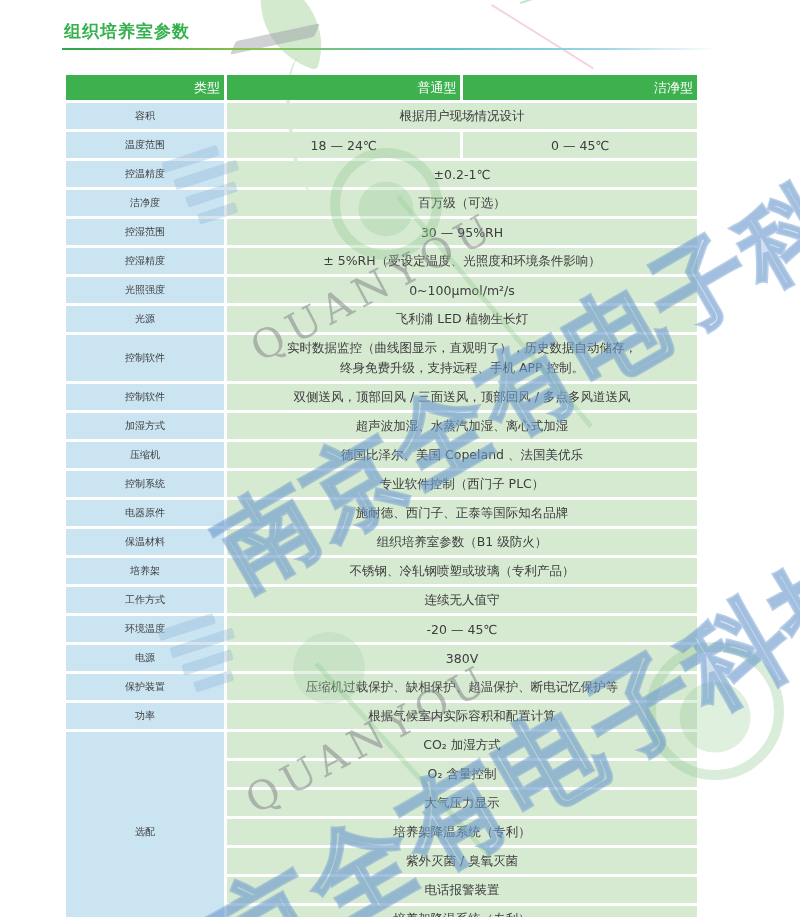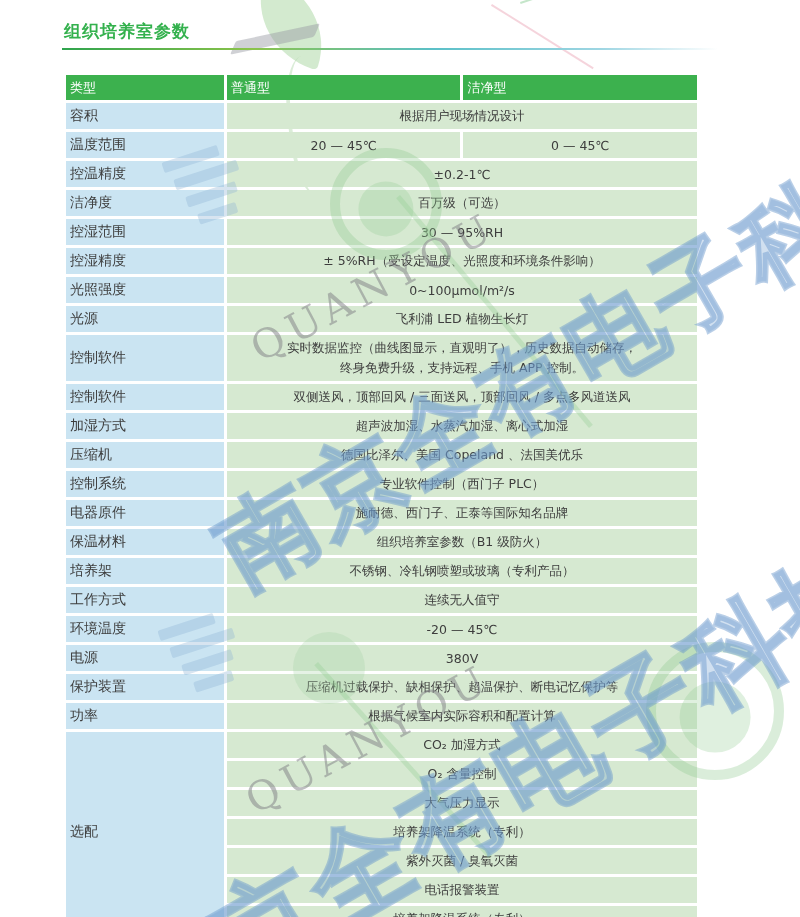--- a/index.html
+++ b/index.html
@@ -17,25 +17,25 @@
     position:absolute;left:62px;top:48px;width:676px;height:2px;z-index:3;
     background:linear-gradient(90deg,#2fa44e 0%,#8bc34a 28%,#5bc0c8 55%,#9fd6e3 80%,rgba(255,255,255,0) 97%);
   }
   
   table.params{
     position:absolute;left:63px;top:72px;width:637px;z-index:2;
     border-collapse:separate;border-spacing:3px;table-layout:fixed;
   }
   th.header-cell{
     background:var(--header-green,#3cb14e);color:#fff;font-weight:normal;
-    height:23px;font-size:13px;text-align:left;padding:1px 4px;
+    height:23px;font-size:13px;text-align:right;padding:1px 4px;
   }
   td.label-cell{
-    background:var(--label-blue,#cae4f2);text-align:left;vertical-align:middle;
-    height:24px;font-size:14px;padding:1px 4px;
+    background:var(--label-blue,#cae4f2);text-align:center;vertical-align:middle;
+    height:24px;font-size:10px;padding:1px 4px;
   }
   td.value-cell{
     background:var(--value-green,#d6e9d1);text-align:center;vertical-align:middle;
     height:24px;font-size:12.5px;padding:1px 18px;
   }
   td.value-cell.tall{height:44px;margin-left:26px;}
   td.value-cell.tall div{line-height:20px;}
   
   .wm-layer{position:absolute;inset:0;pointer-events:none;z-index:5;}
   .wm-cn{
@@ -121,21 +121,21 @@
         <th class="header-cell">洁净型</th>
       </tr>
     </thead>
     <tbody>
         <tr>
           <td class="label-cell">容积</td>
           <td class="value-cell" colspan="2">根据用户现场情况设计</td>
         </tr>
         <tr>
           <td class="label-cell">温度范围</td>
-          <td class="value-cell">20 — 45℃</td>
+          <td class="value-cell">18 — 24℃</td>
           <td class="value-cell">0 — 45℃</td>
         </tr>
         <tr>
           <td class="label-cell">控温精度</td>
           <td class="value-cell" colspan="2">±0.2-1℃</td>
         </tr>
         <tr>
           <td class="label-cell">洁净度</td>
           <td class="value-cell" colspan="2">百万级（可选）</td>
         </tr>

